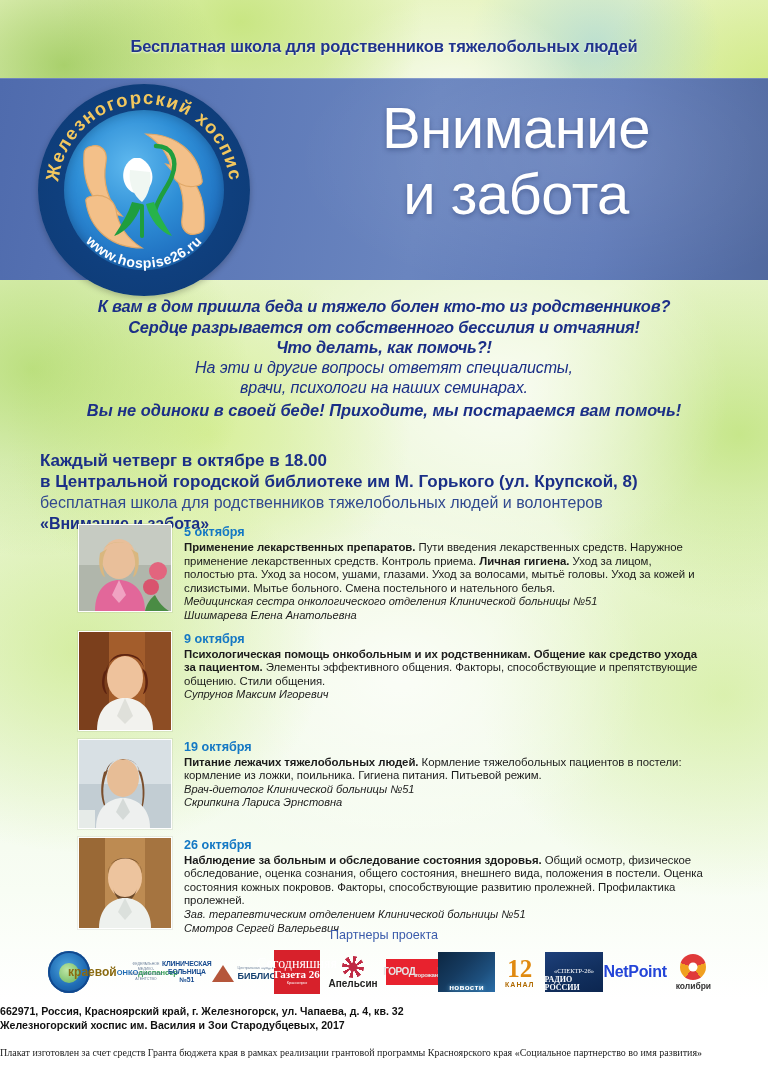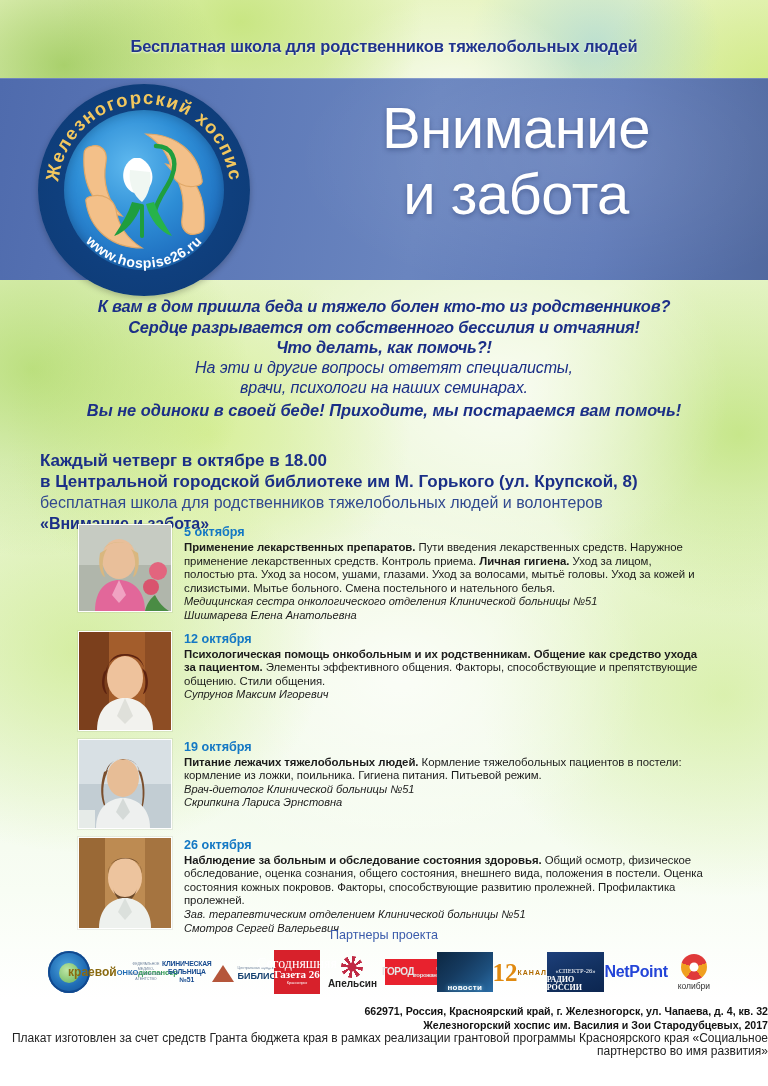--- a/index.html
+++ b/index.html
@@ -189,47 +189,47 @@
   .pl-gorod{width:52px;height:26px;background:#e8222e;color:#e5e5e5;
      display:flex;align-items:center;justify-content:center;text-align:right;}
   .pl-gorod .a{font-size:10px;font-weight:bold;line-height:10px;letter-spacing:-.5px;}
   .pl-gorod .b{font-size:6px;font-weight:bold;line-height:7px;letter-spacing:-.3px;}
 
   .pl-novosti{width:62px;height:40px;
      background:linear-gradient(135deg,#0c2742 0%, #153a5f 40%, #1d4f7d 70%, #2a6ea8 100%);
      display:flex;align-items:flex-end;justify-content:center;}
   .pl-novosti .t{color:#fff;font-size:8px;font-weight:bold;letter-spacing:.3px;text-shadow:0 0 4px #7fd0ff;}
 
-  .pl-kanal{width:54px;display:flex;flex-direction:row;align-items:center;}
+  .pl-kanal{width:54px;display:flex;flex-direction:column;align-items:center;}
   .pl-kanal .num{font-size:25px;font-weight:bold;color:#e08a10;line-height:25px;font-family:"Liberation Serif",serif;}
   .pl-kanal .t{font-size:7px;font-weight:bold;color:#b06a00;letter-spacing:1px;}
 
   .pl-spektr{width:64px;height:40px;
      background:linear-gradient(160deg,#1d3f7a 0%, #12305f 55%, #0c2650 100%);
      display:flex;flex-direction:column;align-items:center;justify-content:flex-end;gap:2px;}
   .pl-spektr .a{font-size:6.5px;color:#fff;font-family:"Liberation Serif",serif;}
   .pl-spektr .b{font-size:8px;color:#fff;font-weight:bold;font-family:"Liberation Serif",serif;line-height:8px;}
 
   .pl-netpoint{font-size:16px;font-weight:bold;color:#2445d8;letter-spacing:-.3px;}
 
   .pl-kolibri{width:58px;display:flex;flex-direction:column;align-items:center;}
   .pl-kolibri .sh{width:26px;height:26px;border-radius:50%;
      background:conic-gradient(#e03a3a 0 20%, #f0a020 20% 40%, #e03a3a 40% 60%, #f0a020 60% 80%, #e03a3a 80% 100%);
      position:relative;}
   .pl-kolibri .sh::after{content:"";position:absolute;left:50%;top:50%;transform:translate(-50%,-50%);
      width:9px;height:9px;border-radius:50%;background:#fff;}
-  .pl-kolibri .t{font-size:8.5px;color:#333;margin-top:1px;}
+  .pl-kolibri .t{font-size:8.5px;color:#333;margin-top:1px;font-weight:bold;}
 
   
   .footer{
-    position:absolute;left:0;top:1004px;width:768px;text-align:right;color:#111;
+    position:absolute;left:0;top:1004px;width:768px;text-align:left;color:#111;
   }
   .footer .f1{font-size:10.6px;font-weight:bold;line-height:14px;}
   .footer .f2{font-size:10.6px;font-weight:bold;line-height:14px;}
-  .footer .f3{font-size:12px;line-height:13px;margin-top:0;color:#222;}
+  .footer .f3{font-size:10px;line-height:13px;margin-top:14px;color:#222;font-family:Liberation Serif, serif;}
 </style>
 </head>
 <body>
 
 <div class="poster">
 
   <div class="header-kicker">Бесплатная школа для родственников тяжелобольных людей</div>
 
   <div class="blue-band"></div>
 
@@ -325,21 +325,21 @@
           <rect x="66" y="0" width="26" height="98" fill="#8d4d24"></rect>
           <ellipse cx="46" cy="46" rx="18" ry="22" fill="#eec29c"></ellipse>
           <path d="M27 44 C 24 18, 68 16, 66 44 C 66 28, 58 22, 46 22 C 34 22, 28 29, 27 44 Z" fill="#5d2310"></path>
           <path d="M25 40 C 20 54, 26 62, 28 62 C 24 52, 25 46, 29 36 Z" fill="#5d2310"></path>
           <path d="M67 40 C 72 54, 66 62, 64 62 C 68 52, 67 46, 63 36 Z" fill="#5d2310"></path>
           <path d="M18 98 C 18 76, 32 66, 46 66 C 60 66, 74 76, 74 98 Z" fill="#f2f2ee"></path>
           <path d="M46 66 L 38 84 L 46 92 L 54 84 Z" fill="#dfe0da"></path>
         </svg>
       </div>
       <div class="s-body">
-        <div class="s-date">12 октября</div>
+        <div class="s-date">9 октября</div>
         <div class="s-text">
           <b>Психологическая помощь онкобольным и их родственникам. Общение как средство ухода за пациентом.</b><span> Элементы эффективного общения. Факторы, способствующие и препятствующие общению. Стили общения.</span>
         </div>
         <div class="s-name">Супрунов Максим Игоревич</div>
       </div>
     </div>
 
     <div class="session s3">
       <div class="thumb">
         <svg width="92" height="88" viewBox="0 0 92 88">

